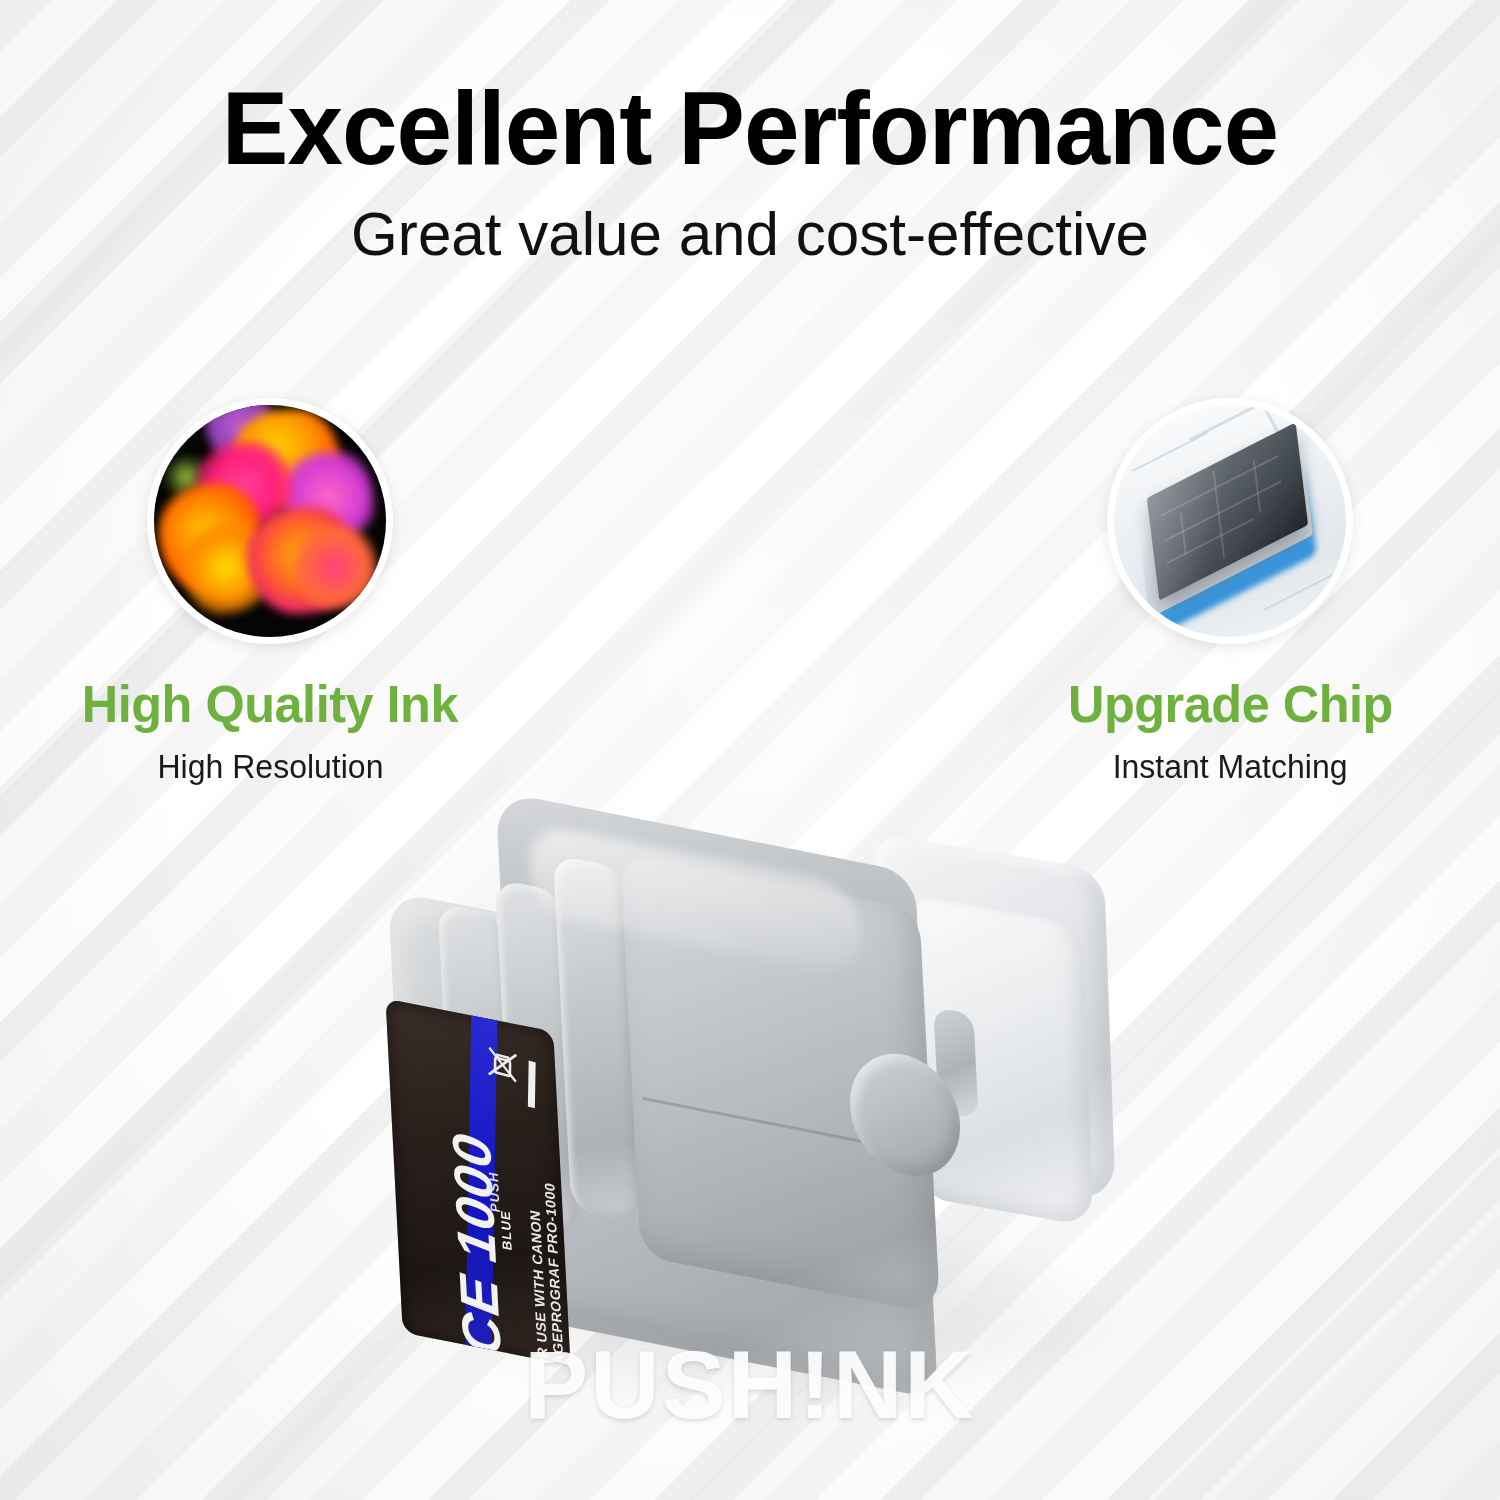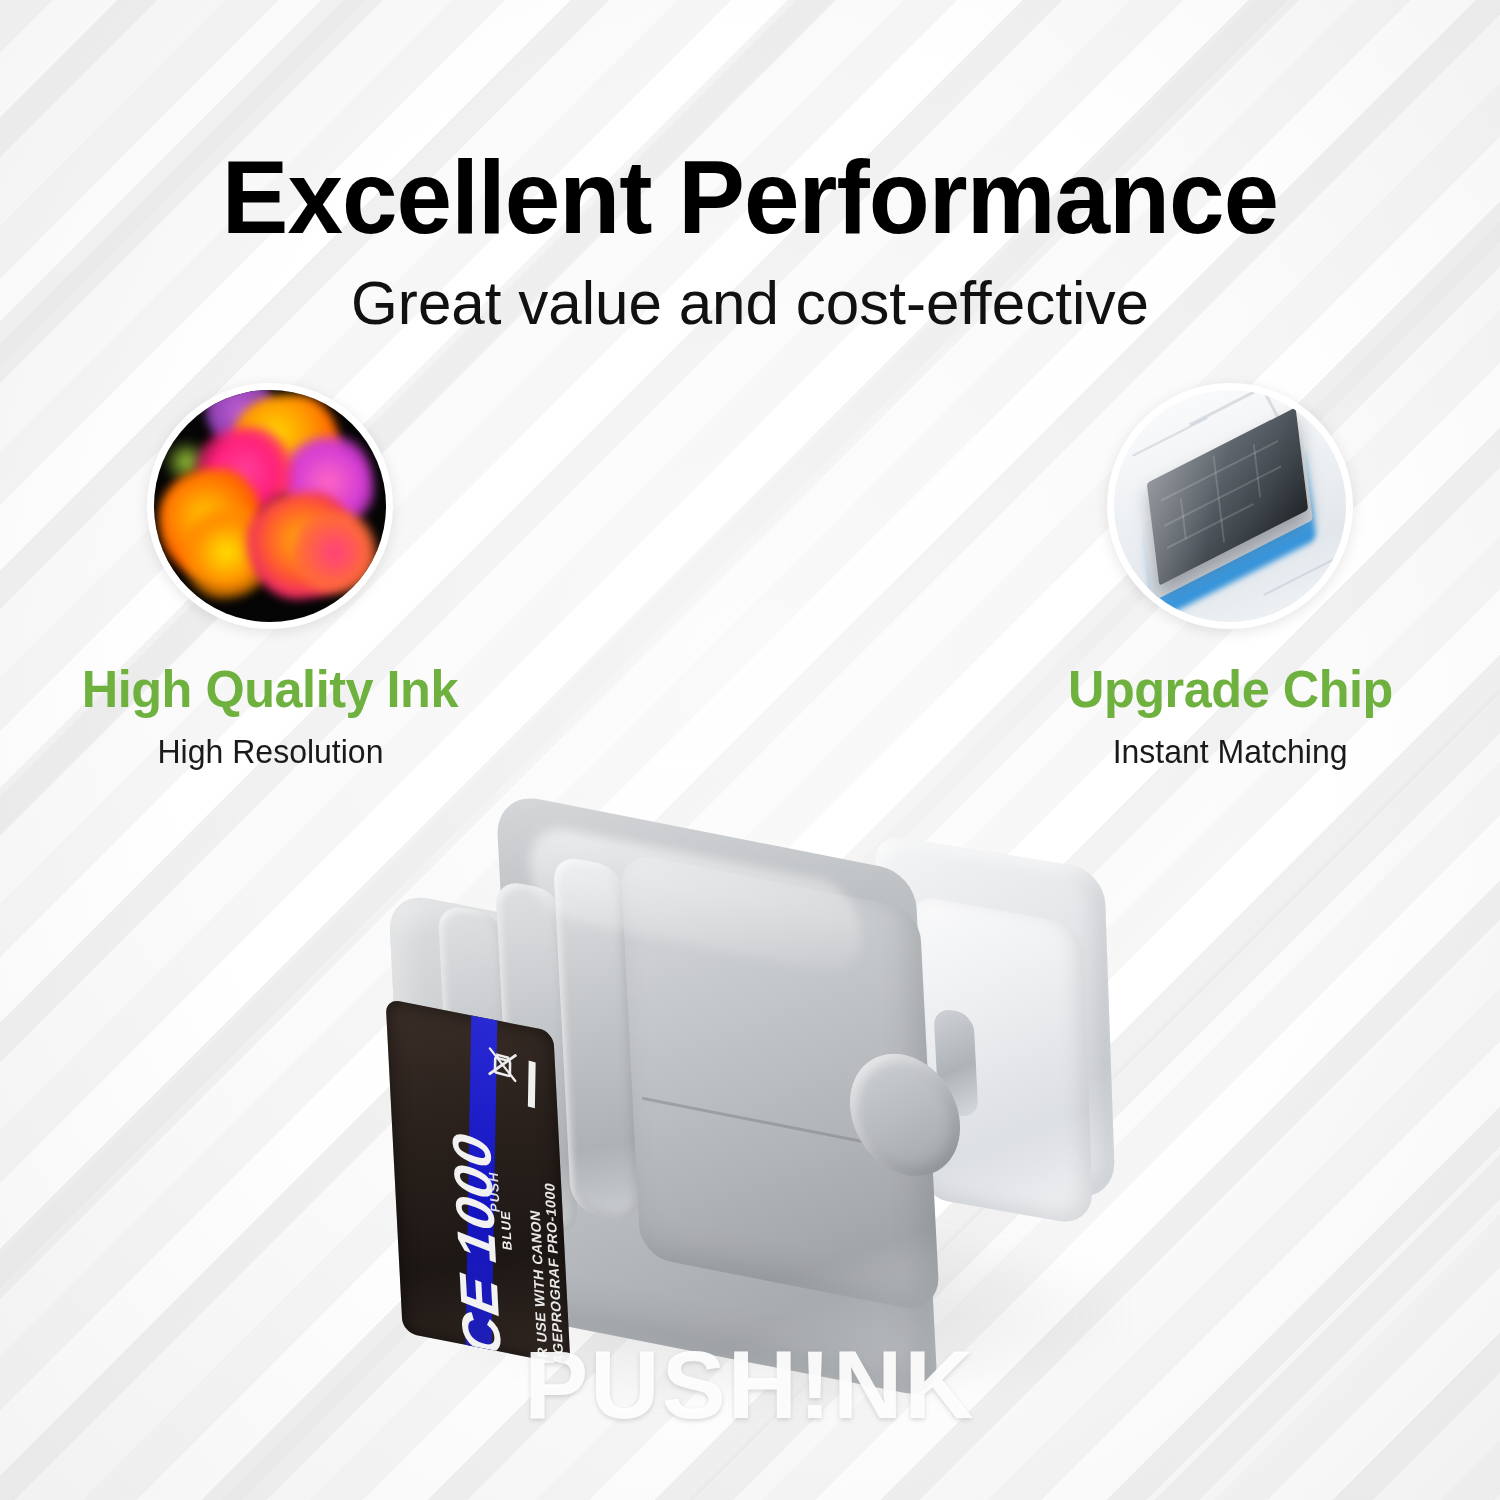--- a/index.html
+++ b/index.html
@@ -60,22 +60,21 @@
     position: absolute;
     inset: 0;
     background: radial-gradient(ellipse at 50% 45%, rgba(255,255,255,0.55) 0%, rgba(255,255,255,0.12) 55%, rgba(225,225,225,0.35) 100%);
   }
 
   
   .header {
     position: absolute;
     top: 0; left: 0; right: 0;
     text-align: center;
-    padding-top: 114px;
-    margin-top: 29px;
+    padding-top: 74px;
   }
   .title {
     font-family: "Liberation Sans Narrow", "Liberation Sans", sans-serif;
     font-size: 104px;
     font-weight: bold;
     color: #000000;
     letter-spacing: -1px;
     line-height: 1.04;
     margin: 0;
     transform: scaleX(0.96);
@@ -86,21 +85,21 @@
     font-weight: normal;
     color: #111111;
     line-height: 1.1;
     margin: 18px 0 0 0;
     transform: scaleX(0.97);
   }
 
   
   .features {
     position: absolute;
-    top: 383px;
+    top: 398px;
     left: 60px;
     right: 60px;
     display: flex;
     justify-content: space-between;
   }
   .feature {
     width: 420px;
     display: flex;
     flex-direction: column;
     align-items: center;

